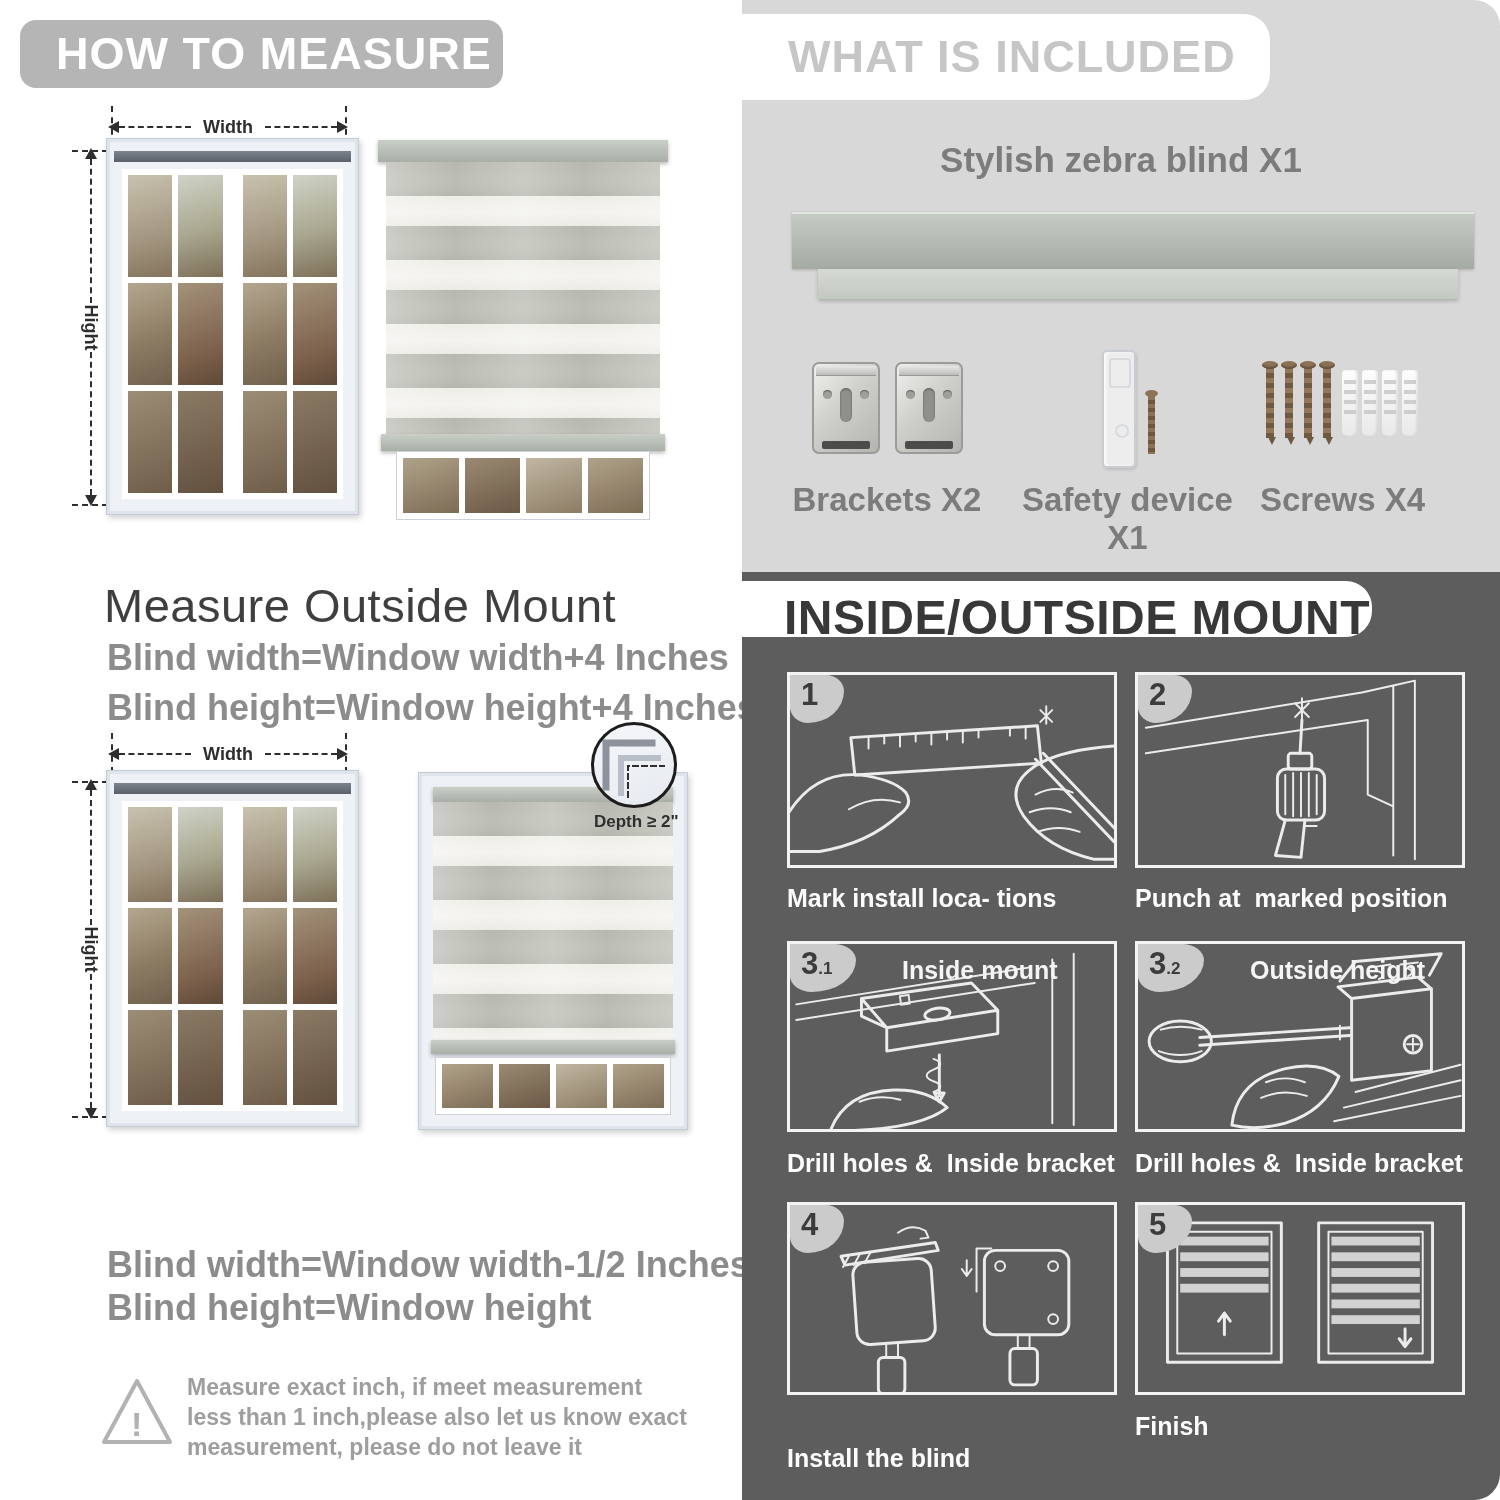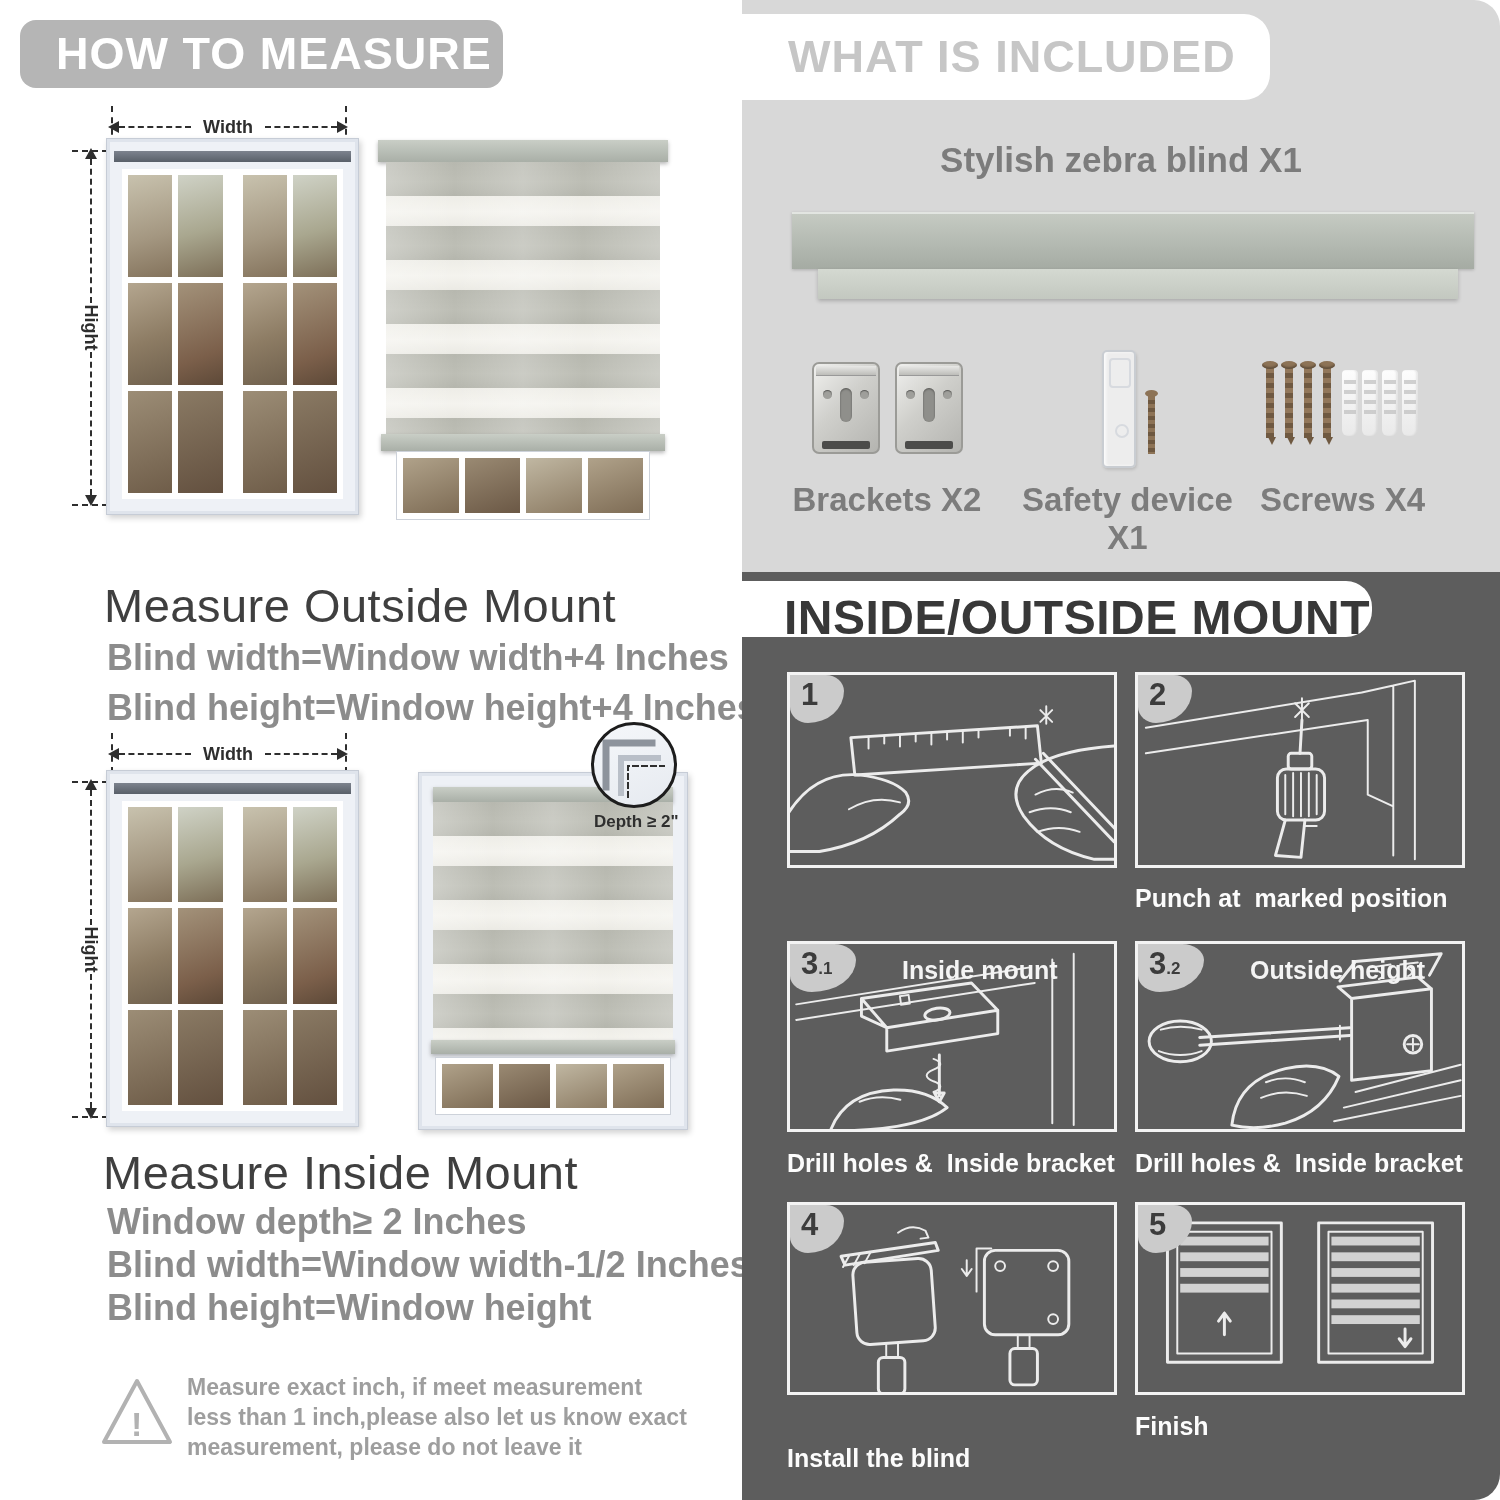--- a/index.html
+++ b/index.html
@@ -240,22 +240,20 @@
 
   <div class="abs depth-circle" style="left:591px;top:722px;">
     <svg class="dc" width="80" height="80" viewBox="0 0 80 80">
       <path d="M12,62 L12,18 L58,18" stroke="#8d939c" stroke-width="7"></path>
       <path d="M27,68 L27,33 L64,33" stroke="#b9bfc8" stroke-width="6"></path>
       <path d="M34,72 L34,41 L70,41" stroke="#2e2e2e" stroke-width="2" stroke-dasharray="5 4"></path>
     </svg>
   </div>
   <div class="abs depth-lab" style="left:594px;top:812px;">Depth ≥ 2"</div>
 
-  <div class="abs h-measure" style="left:103px;top:1145px;">Measure Inside Mount</div>
-  <div class="abs f-measure" style="left:107px;top:1201px;">Window depth≥ 2 Inches</div>
   <div class="abs f-measure" style="left:107px;top:1244px;">Blind width=Window width-1/2 Inches</div>
   <div class="abs f-measure" style="left:107px;top:1287px;">Blind height=Window height</div>
 
   <svg class="abs warn-tri" style="left:100px;top:1374px;" width="74" height="76" viewBox="0 0 74 76">
     <path d="M37,7 L70,68 L4,68 Z"></path>
     <text x="31" y="62">!</text>
   </svg>
   <div class="abs note-text" style="left:187px;top:1372px;width:505px;">Measure exact inch, if meet measurement less than 1 inch,please also let us know exact measurement, please do not leave it</div>
 
   <div class="abs light-block">
@@ -306,20 +304,21 @@
         <path class="thin" d="M80,61 v12 M96,60 v8 M112,59 v12 M128,58 v8 M144,57 v12 M160,56 v8 M176,55 v12 M192,54 v8 M224,52 v8 M240,51 v12"></path>
         <path class="thin" d="M255,34 l12,12 M267,34 l-12,12 M261,30 v18"></path>
         <path d="M-8,150 Q20,96 70,100 Q105,104 118,118 Q126,130 112,140 Q80,170 30,178 L-8,178 Z"></path>
         <path class="thin" d="M60,135 Q85,120 112,128"></path>
         <path d="M338,70 Q268,74 243,96 Q220,115 238,142 Q262,175 310,186 L338,186 Z"></path>
         <path class="thin" d="M250,120 Q270,110 288,118 M244,138 Q266,130 286,138 M252,158 Q274,150 295,158"></path>
         <path d="M250,84 L330,168 M258,78 L338,162"></path>
       </svg>
       <div class="step-badge"><span>1</span></div>
     </div>
+    <div class="step-caption" style="left:45px;top:312px;width:335px;">Mark install loca- tions</div>
 
     <div class="panel" style="left:393px;top:100px;width:330px;height:196px;">
       <svg class="art" viewBox="0 0 330 190">
         <path class="thin" d="M8,52 L228,16 M8,78 L234,44 M234,44 L234,120 M228,16 L260,9 M260,9 L260,182 M282,4 L282,186 M260,9 L282,4 M234,120 L260,132"></path>
         <path class="thin" d="M160,27 l14,14 M174,27 l-14,14 M167,22 v22"></path>
         <path d="M167,44 L165,78"></path>
         <rect x="153" y="78" width="24" height="16" rx="3"></rect>
         <rect x="142" y="94" width="48" height="52" rx="9"></rect>
         <path class="thin" d="M150,100 v40 M158,98 v44 M166,98 v44 M174,98 v44 M182,100 v40"></path>
         <path d="M150,146 L140,182 L166,184 L170,146"></path>

